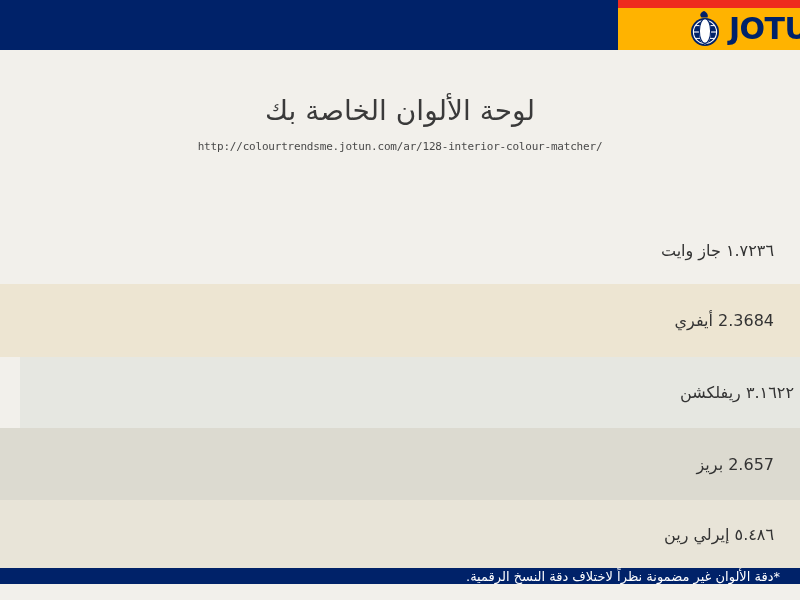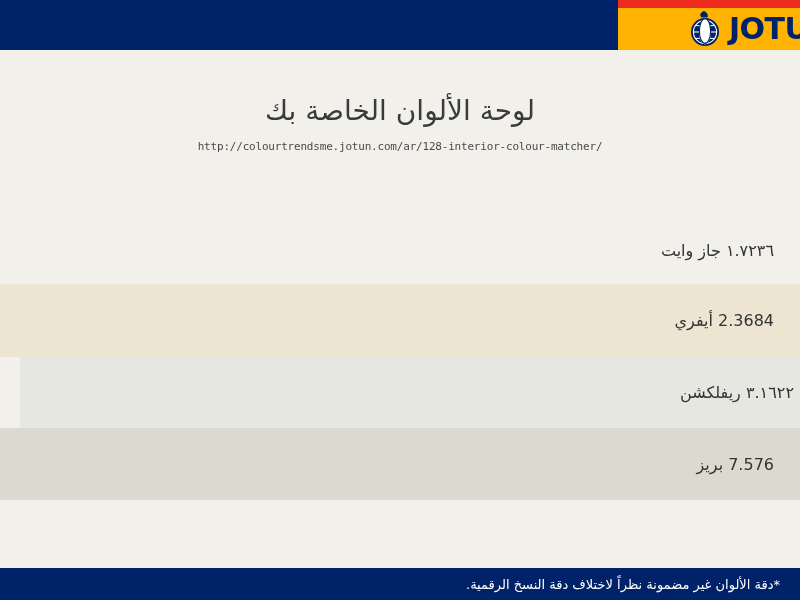--- a/index.html
+++ b/index.html
@@ -126,21 +126,21 @@
     font-size: 16px;
     color: #333333;
     white-space: nowrap;
   }
 
   
   .footer {
     position: absolute;
     top: 568px; left: 0;
     width: 800px;
-    height: 32px;
+    height: 16px;
     background: #002269;
     display: flex;
     align-items: center;
     justify-content: flex-start;
     direction: rtl;
     padding-right: 20px;
     box-sizing: border-box;
   }
   .footer-note {
     direction: rtl;
@@ -194,23 +194,26 @@
 
     <div class="band" style="height:73px;background:#EDE5D2;">
       <span class="band-label">2.3684 أيفري</span>
     </div>
 
     <div class="band" style="height:71px;background:#E6E7E1;margin-left:20px;">
       <span class="band-label">٣.١٦٢٢ ريفلكشن</span>
     </div>
 
     <div class="band" style="height:72px;background:#DCDAD0;">
-      <span class="band-label">7.576 بريز</span>
-    </div>
-
+      <span class="band-label">2.657 بريز</span>
+    </div>
+
+    <div class="band" style="height:68px;background:#E8E4D8;">
+      <span class="band-label">٥.٤٨٦ إيرلي رين</span>
+    </div>
 
   </div>
 
   <div class="footer">
     <span class="footer-note">*دقة الألوان غير مضمونة نظراً لاختلاف دقة النسخ الرقمية.</span>
   </div>
 
 </div>
 
 </body></html>

